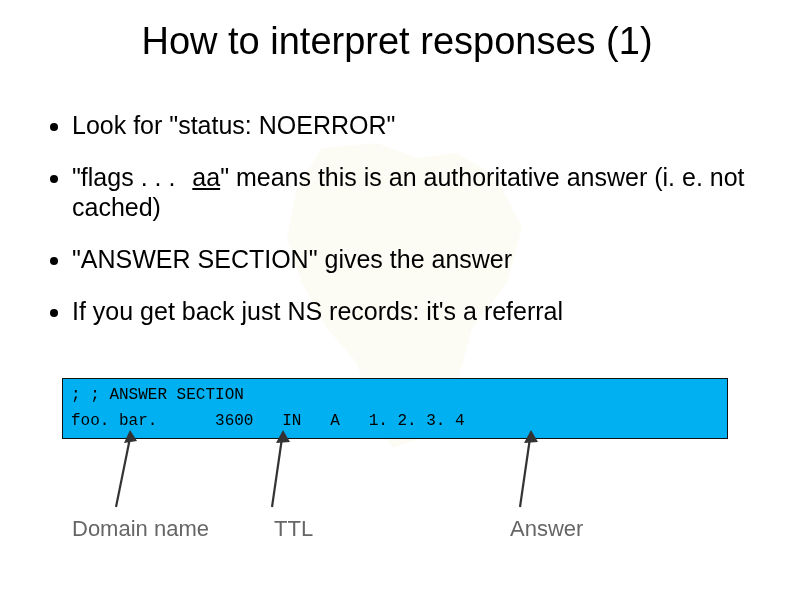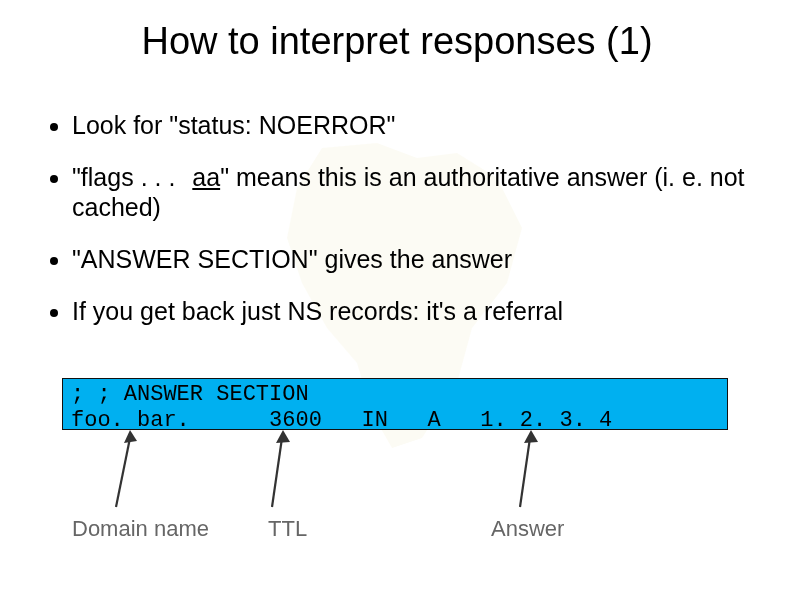--- a/index.html
+++ b/index.html
@@ -56,25 +56,25 @@
     line-height: 1.2;
     margin-bottom: 22px;
   }
   ul.bullets li .under { text-decoration: underline; margin-left: 10px; }
 
   .codebox {
     position: absolute;
     left: 62px;
     top: 378px;
     width: 666px;
-    height: 52px;
+    height: 61px;
     background: #00b0f0;
     border: 1px solid #111;
     font-family: "Courier New", Courier, monospace;
-    font-size: 22px;
+    font-size: 16px;
     line-height: 26px;
     padding: 3px 8px;
     box-sizing: border-box;
     white-space: pre;
   }
 
   .labels {
     position: absolute;
     left: 0;
     top: 516px;
@@ -127,17 +127,17 @@
     <polygon points="21,0 14,13 28,12" fill="#333333"></polygon>
   </svg>
 
   <svg class="arrow" style="left:500px; top:430px;" width="50" height="85">
     <line x1="20" y1="77" x2="30" y2="8" stroke="#333333" stroke-width="2.2"></line>
     <polygon points="31,0 24,13 38,12" fill="#333333"></polygon>
   </svg>
 
   <div class="labels">
     <span style="left:72px;">Domain name</span>
-    <span style="left:268px;">TTL</span>
-    <span style="left:491px;">Answer</span>
+    <span style="left:274px;">TTL</span>
+    <span style="left:510px;">Answer</span>
   </div>
 
 </div>
 
 </body></html>

